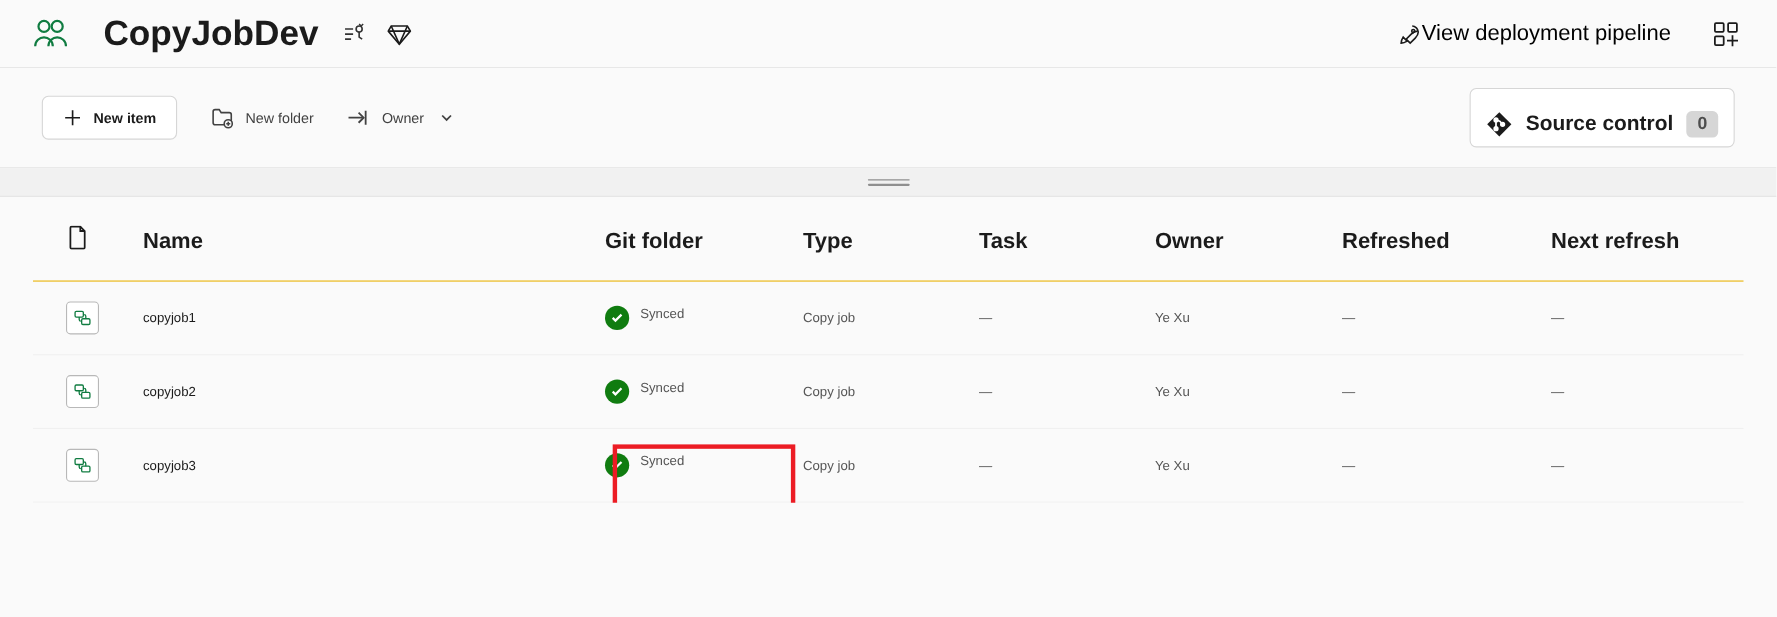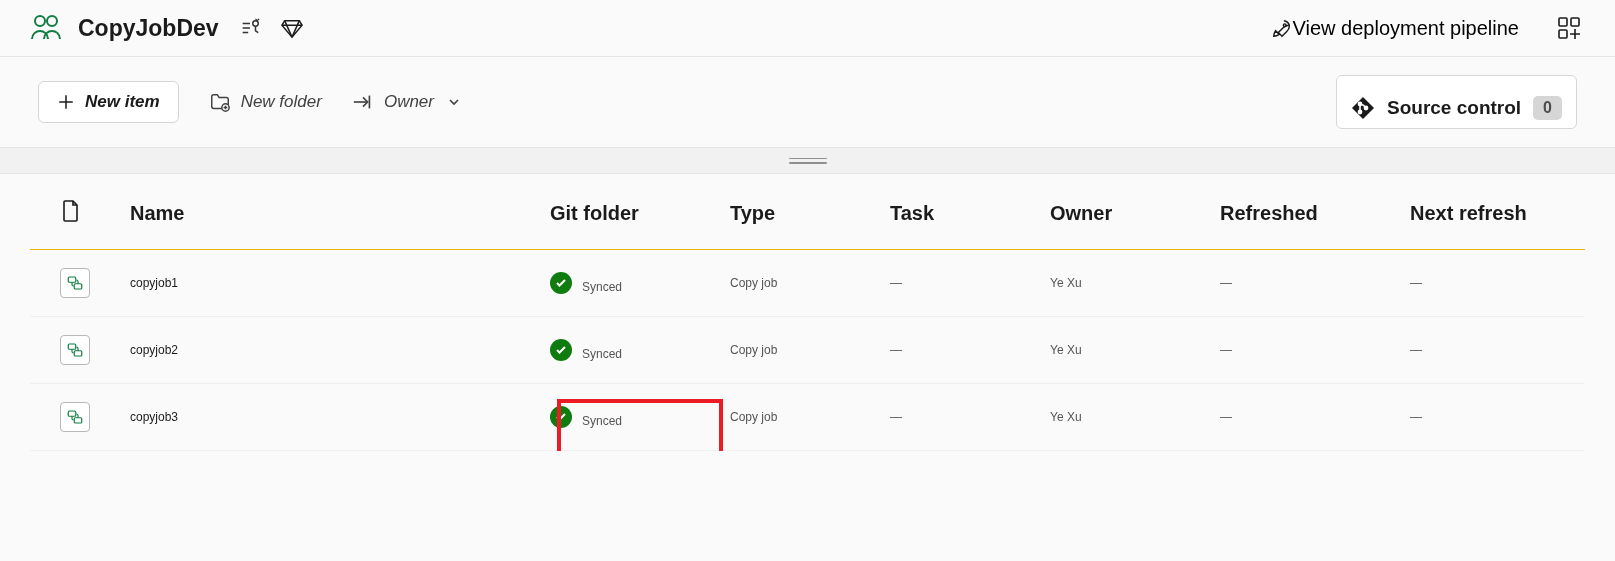--- a/index.html
+++ b/index.html
@@ -15,24 +15,25 @@
   .header {
     display: flex;
     align-items: center;
     padding: 12px 30px 12px 30px;
     gap: 12px;
     border-bottom: 1px solid #e5e5e5;
     background: #fafafa;
   }
   .ws-icon svg { display:block; }
   .ws-title {
-    font-size: 23px;
+    font-size: 32px;
     font-weight: 700;
     color: #1b1b1b;
     margin-right: 4px;
+    margin-left: 16px;
   }
   .icon-btn {
     display: inline-flex;
     align-items: center;
     justify-content: center;
     width: 30px; height: 30px;
     color: #333;
   }
   .pill {
     display: inline-flex;
@@ -72,25 +73,24 @@
     align-items: center;
     padding: 18px 38px;
     gap: 30px;
     background: #fafafa;
     border-bottom: 1px solid #e5e5e5;
   }
   .btn {
     display: inline-flex;
     align-items: center;
     gap: 10px;
-    font-size: 17px;
+    font-size: 13px;
     font-weight: 600;
     color: #1b1b1b;
     cursor: pointer;
-    font-style: italic;
   }
   .btn-outline {
     background: #fff;
     border: 1px solid #d6d6d6;
     border-radius: 6px;
     padding: 10px 18px;
   }
   .btn-flat {
     font-weight: 400;
     color: #424242;
@@ -162,21 +162,21 @@
   col.c-next { width: auto; }
   .row-icon {
     display: inline-flex;
     align-items: center; justify-content:center;
     width: 30px; height: 30px;
     border: 1px solid #b8b8b8;
     border-radius: 4px;
     background: #fff;
     margin-left: 20px;
   }
-  .sync-cell { display:inline-flex; align-items:flex-end; gap:10px; }
+  .sync-cell { display:inline-flex; align-items:flex-start; gap:10px; }
   .sync-dot {
     width: 22px; height: 22px;
     background: #107c10;
     border-radius: 50%;
     display:inline-flex; align-items:center; justify-content:center;
   }
   .highlight-box {
     border: 4px solid #ec1c24;
     position: absolute;
     pointer-events: none;

